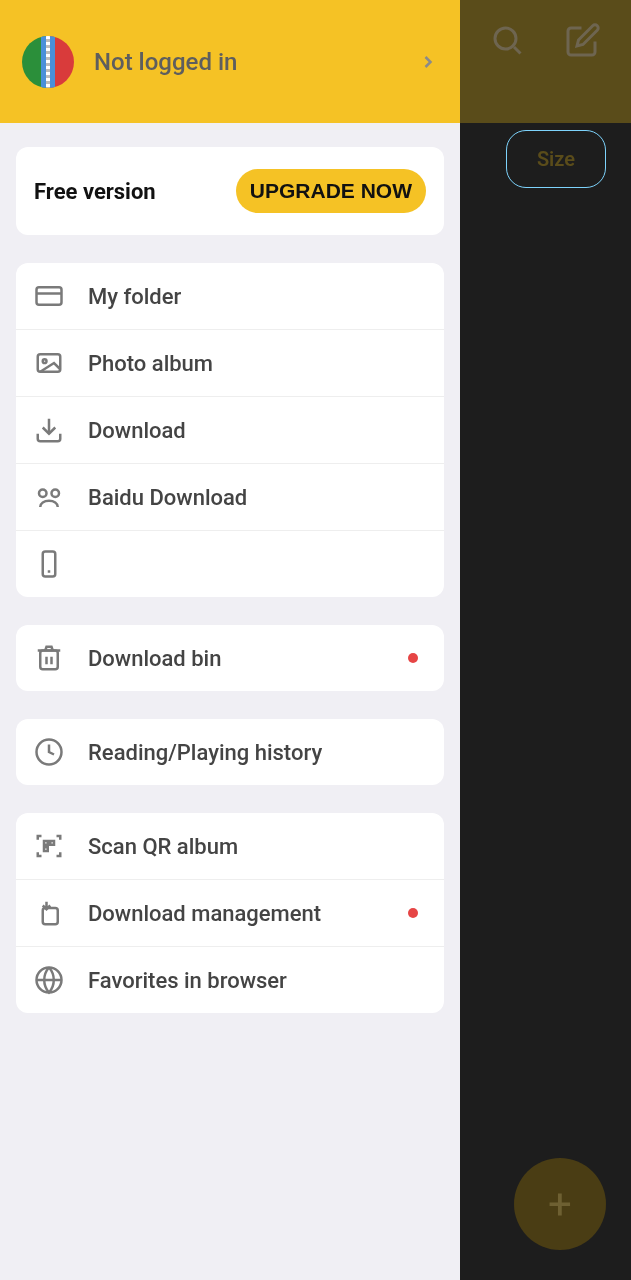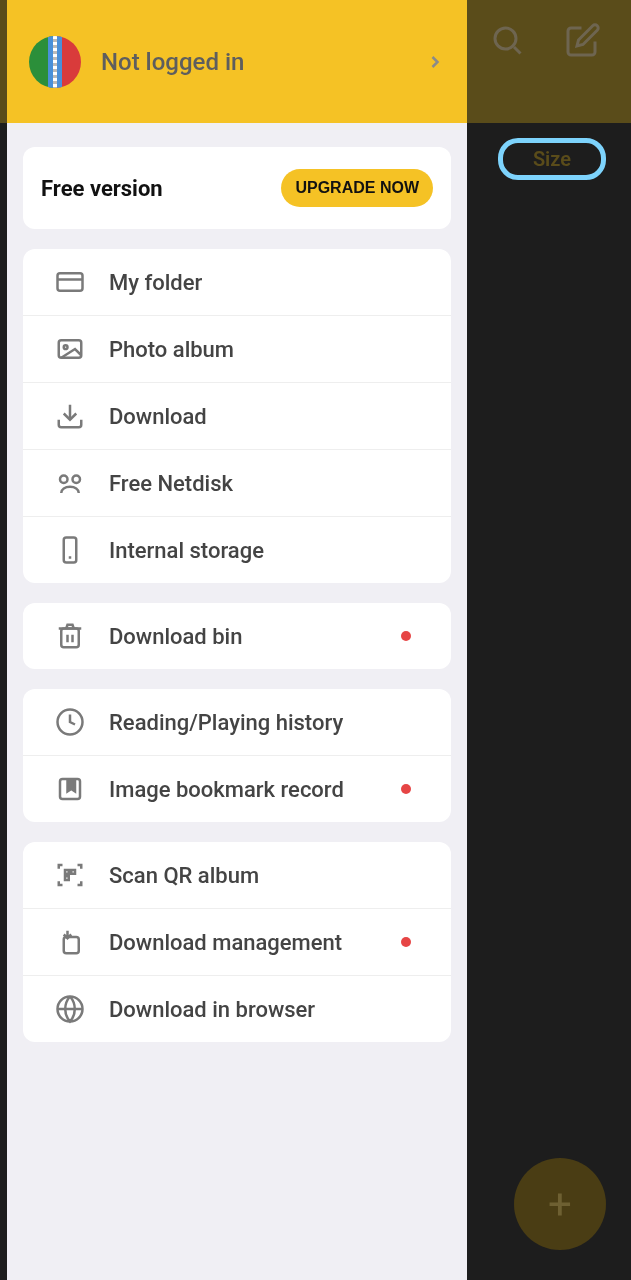--- a/index.html
+++ b/index.html
@@ -5,42 +5,42 @@
   * { margin: 0; padding: 0; box-sizing: border-box; }
   html, body { width: 631px; height: 1280px; overflow: hidden; font-family: -apple-system, BlinkMacSystemFont, "Segoe UI", Roboto, Arial, sans-serif; }
   body { background: #1a1a1a; position: relative; }
 
   
   .underlay { position: absolute; inset: 0; background: #1d1d1d; }
   .underlay-top { height: 123px; background: #5a4c1a; }
   .underlay-topbar { display: flex; justify-content: flex-end; align-items: center; height: 80px; gap: 40px; padding-right: 30px; }
   .underlay-icon { color: #6e6550; }
   .underlay-tabs { display: flex; justify-content: flex-end; padding: 7px 25px 0 0; gap: 12px; }
-  .underlay-chip { border: 5px solid #7dd3fc; color: #5a4c1a; border-radius: 20px; padding: 4px 30px; font-size: 20px; font-weight: 600; margin-top: 8px; }
+  .underlay-chip { border: 1px solid #7dd3fc; color: #5a4c1a; border-radius: 20px; padding: 16px 30px; font-size: 20px; font-weight: 600; }
   .fab { position: absolute; right: 25px; bottom: 30px; width: 92px; height: 92px; border-radius: 50%; background: #4a3d14; display: flex; align-items: center; justify-content: center; color: #6e6032; font-size: 42px; }
 
   
-  .drawer { position: absolute; top: 0; left: 7px; width: 460px; height: 100%; background: #f0eff4; display: flex; flex-direction: column; }
+  .drawer { position: absolute; top: 0; left: 0; width: 460px; height: 100%; background: #f0eff4; display: flex; flex-direction: column; }
   .drawer-header { height: 123px; background: #f5c225; display: flex; align-items: center; padding: 0 22px; gap: 20px; }
   .logo { width: 52px; height: 52px; border-radius: 50%; position: relative; overflow: hidden; flex-shrink: 0; }
   .logo::before, .logo::after { content: ""; position: absolute; inset: 0; }
   .logo::before { background: linear-gradient(to right, #2b8f3a 0 50%, #d93b3b 50% 100%); }
   .logo-zip { position: absolute; left: 47%; top: 0; width: 6%; height: 100%; background: repeating-linear-gradient( to bottom, #fff 0 3px, #bbb 3px 6px); }
   .logo-blue { position: absolute; left: 37%; top: 0; width: 26%; height: 100%; background: #4a90d9; }
   .header-text { color: #5e5e5e; font-size: 24px; font-weight: 500; flex: 1; }
   .chevron { color: #8a8a8a; }
 
   .scroll { flex: 1; overflow-y: auto; padding: 24px 16px; }
 
-  .card { background: #fff; border-radius: 12px; overflow: hidden; margin-bottom: 20px; }
+  .card { background: #fff; border-radius: 12px; overflow: hidden; margin-bottom: 28px; }
   .version-row { display: flex; align-items: center; justify-content: space-between; padding: 22px 18px; }
   .version-label { font-size: 22px; font-weight: 700; color: #111; }
-  .upgrade-btn { background: #f5c225; color: #111; font-size: 16px; font-weight: 800; border: none; border-radius: 24px; padding: 10px 14px; cursor: pointer; }
-
-  .menu-item { display: flex; align-items: center; padding: 18px 32px; gap: 24px; border-top: 1px solid #eee; position: relative; cursor: pointer; }
+  .upgrade-btn { background: #f5c225; color: #111; font-size: 21px; font-weight: 800; border: none; border-radius: 24px; padding: 10px 14px; cursor: pointer; }
+
+  .menu-item { display: flex; align-items: center; padding: 18px 18px; gap: 24px; border-top: 1px solid #eee; position: relative; cursor: pointer; }
   .menu-item:first-child { border-top: none; }
   .menu-icon { width: 30px; height: 30px; color: #7a7a7a; flex-shrink: 0; display: flex; align-items: center; justify-content: center; }
   .menu-label { color: #444; font-size: 22px; font-weight: 500; flex: 1; }
   .dot { width: 10px; height: 10px; border-radius: 50%; background: #e64545; margin-right: 8px; }
 
   svg { display: block; }
 </style>
 </head>
 <body>
 
@@ -124,30 +124,29 @@
         <span class="menu-label">Download</span>
       </div>
       <div class="menu-item">
         <span class="menu-icon">
           <svg width="30" height="30" viewBox="0 0 24 24" fill="none" stroke="currentColor" stroke-width="2">
               <circle cx="7" cy="9" r="3"></circle>
               <circle cx="17" cy="9" r="3"></circle>
               <path d="M5 20c0-3 3-5 7-5s7 2 7 5"></path>
             </svg>
         </span>
-        <span class="menu-label">Free Netdisk</span>
+        <span class="menu-label">Baidu Download</span>
       </div>
       <div class="menu-item">
         <span class="menu-icon">
           <svg width="30" height="30" viewBox="0 0 24 24" fill="none" stroke="currentColor" stroke-width="2">
               <rect x="7" y="2" width="10" height="20" rx="2"></rect>
               <line x1="11" y1="18" x2="13" y2="18"></line>
             </svg>
         </span>
-        <span class="menu-label">Internal storage</span>
       </div>
     </div>
 
     <div class="card">
       <div class="menu-item">
         <span class="menu-icon">
           <svg width="30" height="30" viewBox="0 0 24 24" fill="none" stroke="currentColor" stroke-width="2">
               <rect x="5" y="6" width="14" height="15" rx="2"></rect>
               <line x1="10" y1="11" x2="10" y2="17"></line>
               <line x1="14" y1="11" x2="14" y2="17"></line>
@@ -163,30 +162,20 @@
     <div class="card">
       <div class="menu-item">
         <span class="menu-icon">
           <svg width="30" height="30" viewBox="0 0 24 24" fill="none" stroke="currentColor" stroke-width="2">
               <circle cx="12" cy="12" r="10"></circle>
               <polyline points="12 6 12 12 16 14"></polyline>
             </svg>
         </span>
         <span class="menu-label">Reading/Playing history</span>
       </div>
-      <div class="menu-item">
-        <span class="menu-icon">
-          <svg width="30" height="30" viewBox="0 0 24 24" fill="none" stroke="currentColor" stroke-width="2">
-              <rect x="4" y="4" width="16" height="16" rx="2"></rect>
-              <path d="M10 4 v10 l3-2 3 2 V4" fill="currentColor"></path>
-            </svg>
-        </span>
-        <span class="menu-label">Image bookmark record</span>
-        <span class="dot"></span>
-      </div>
     </div>
 
     <div class="card">
       <div class="menu-item">
         <span class="menu-icon">
           <svg width="30" height="30" viewBox="0 0 24 24" fill="none" stroke="currentColor" stroke-width="2">
               <path d="M3 7V4h3M21 7V4h-3M3 17v3h3M21 17v3h-3"></path>
               <rect x="8" y="8" width="3" height="3"></rect>
               <rect x="13" y="8" width="3" height="3"></rect>
               <rect x="8" y="13" width="3" height="3"></rect>
@@ -205,18 +194,18 @@
         <span class="dot"></span>
       </div>
       <div class="menu-item">
         <span class="menu-icon">
           <svg width="30" height="30" viewBox="0 0 24 24" fill="none" stroke="currentColor" stroke-width="2">
               <circle cx="12" cy="12" r="10"></circle>
               <line x1="2" y1="12" x2="22" y2="12"></line>
               <path d="M12 2a15 15 0 0 1 0 20 a15 15 0 0 1 0-20"></path>
             </svg>
         </span>
-        <span class="menu-label">Download in browser</span>
+        <span class="menu-label">Favorites in browser</span>
       </div>
     </div>
 
   </div>
 </div>
 
 </body></html>

